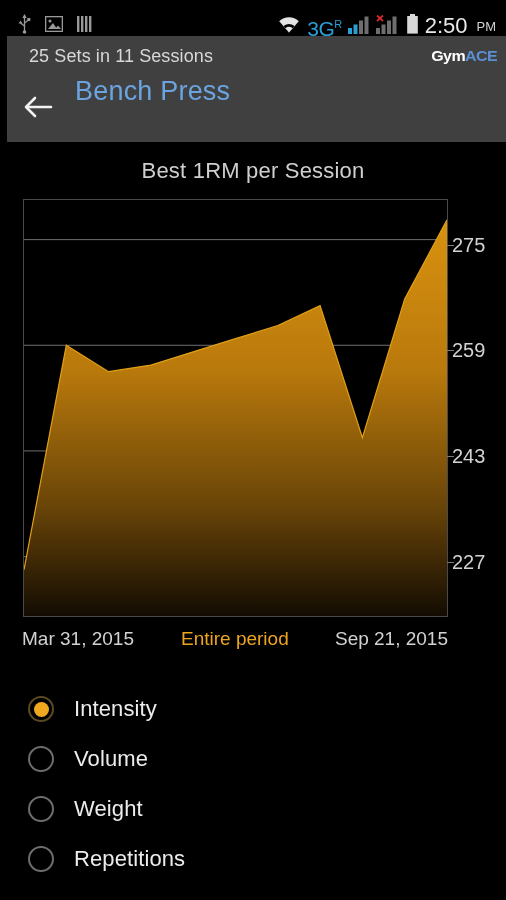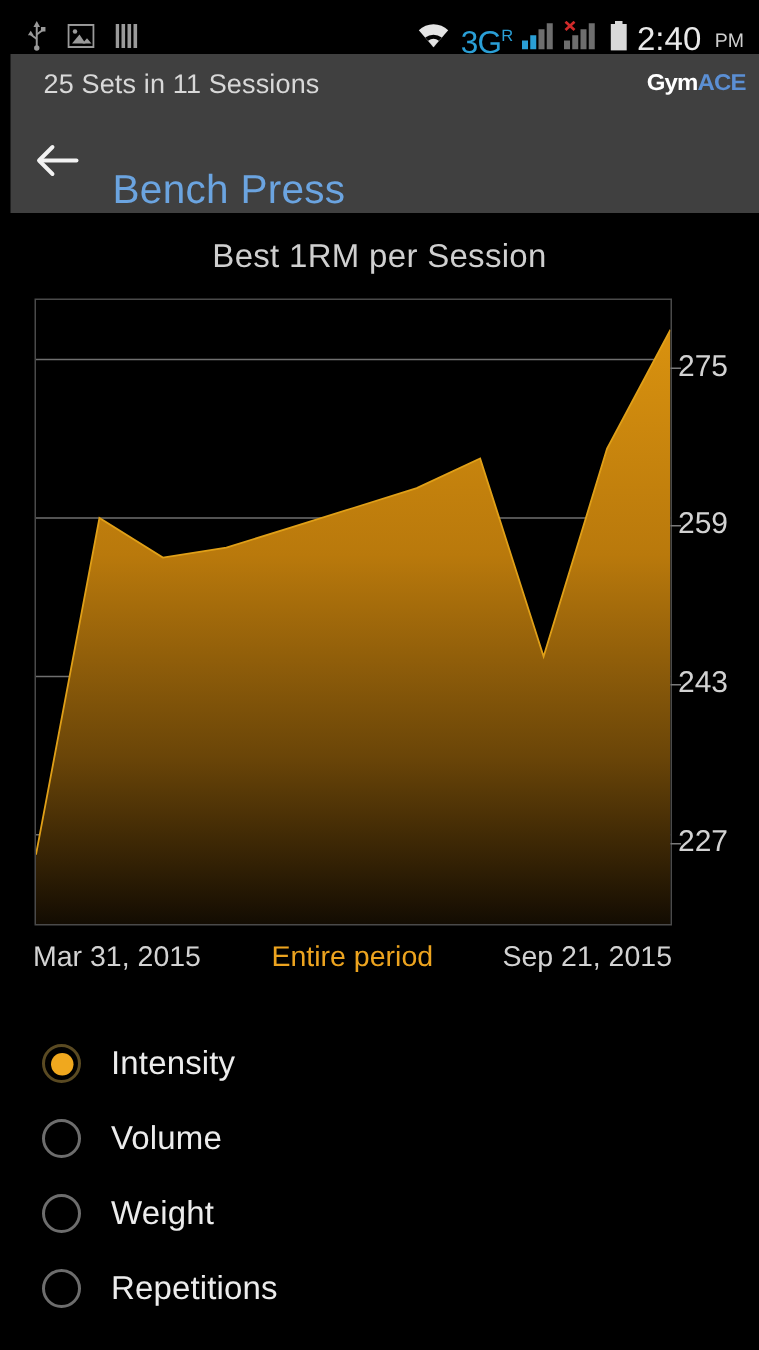--- a/index.html
+++ b/index.html
@@ -44,21 +44,21 @@
     margin-left:auto; padding-right:16px;
     font-family:Liberation Sans, sans-serif;
     font-size:16px; font-weight:bold; letter-spacing:-0.6px;
     transform:scaleY(0.95);
   }
   .brand .g{ color:#ffffff; }
   .brand .a{ color:#5b8fd4; }
 
   .titlerow{
     position:absolute; left:0; top:40px; width:422px; height:66px;
-    display:flex; align-items:flex-end;
+    display:flex; align-items:flex-start;
   }
   .back-btn{
     width:62px; height:66px; display:flex; align-items:center; justify-content:center;
     cursor:pointer;
   }
   .page-title{
     color:#6ba4e0; font-size:27px; letter-spacing:0.2px; margin-left:6px;
   }
 
   
@@ -183,21 +183,21 @@
           <line x1="7" y1="0.5" x2="1" y2="6"></line>
         </g>
       </svg>
     </span>
     <span class="sb-ico">
       <svg width="13" height="20" viewBox="0 0 13 20">
         <rect x="4" y="0" width="5" height="2.2" fill="#d8d8d8"></rect>
         <rect x="1.2" y="2" width="10.6" height="17.6" fill="#d8d8d8"></rect>
       </svg>
     </span>
-    <span class="sb-time">2:40</span>
+    <span class="sb-time">2:50</span>
     <span class="sb-ampm">PM</span>
   </div>
 </div>
 
 <div class="appbar">
   <div class="subrow">
     <span class="sets-label">25 Sets in 11 Sessions</span>
     <span class="brand"><span class="g">Gym</span><span class="a">ACE</span></span>
   </div>
   <div class="titlerow">

